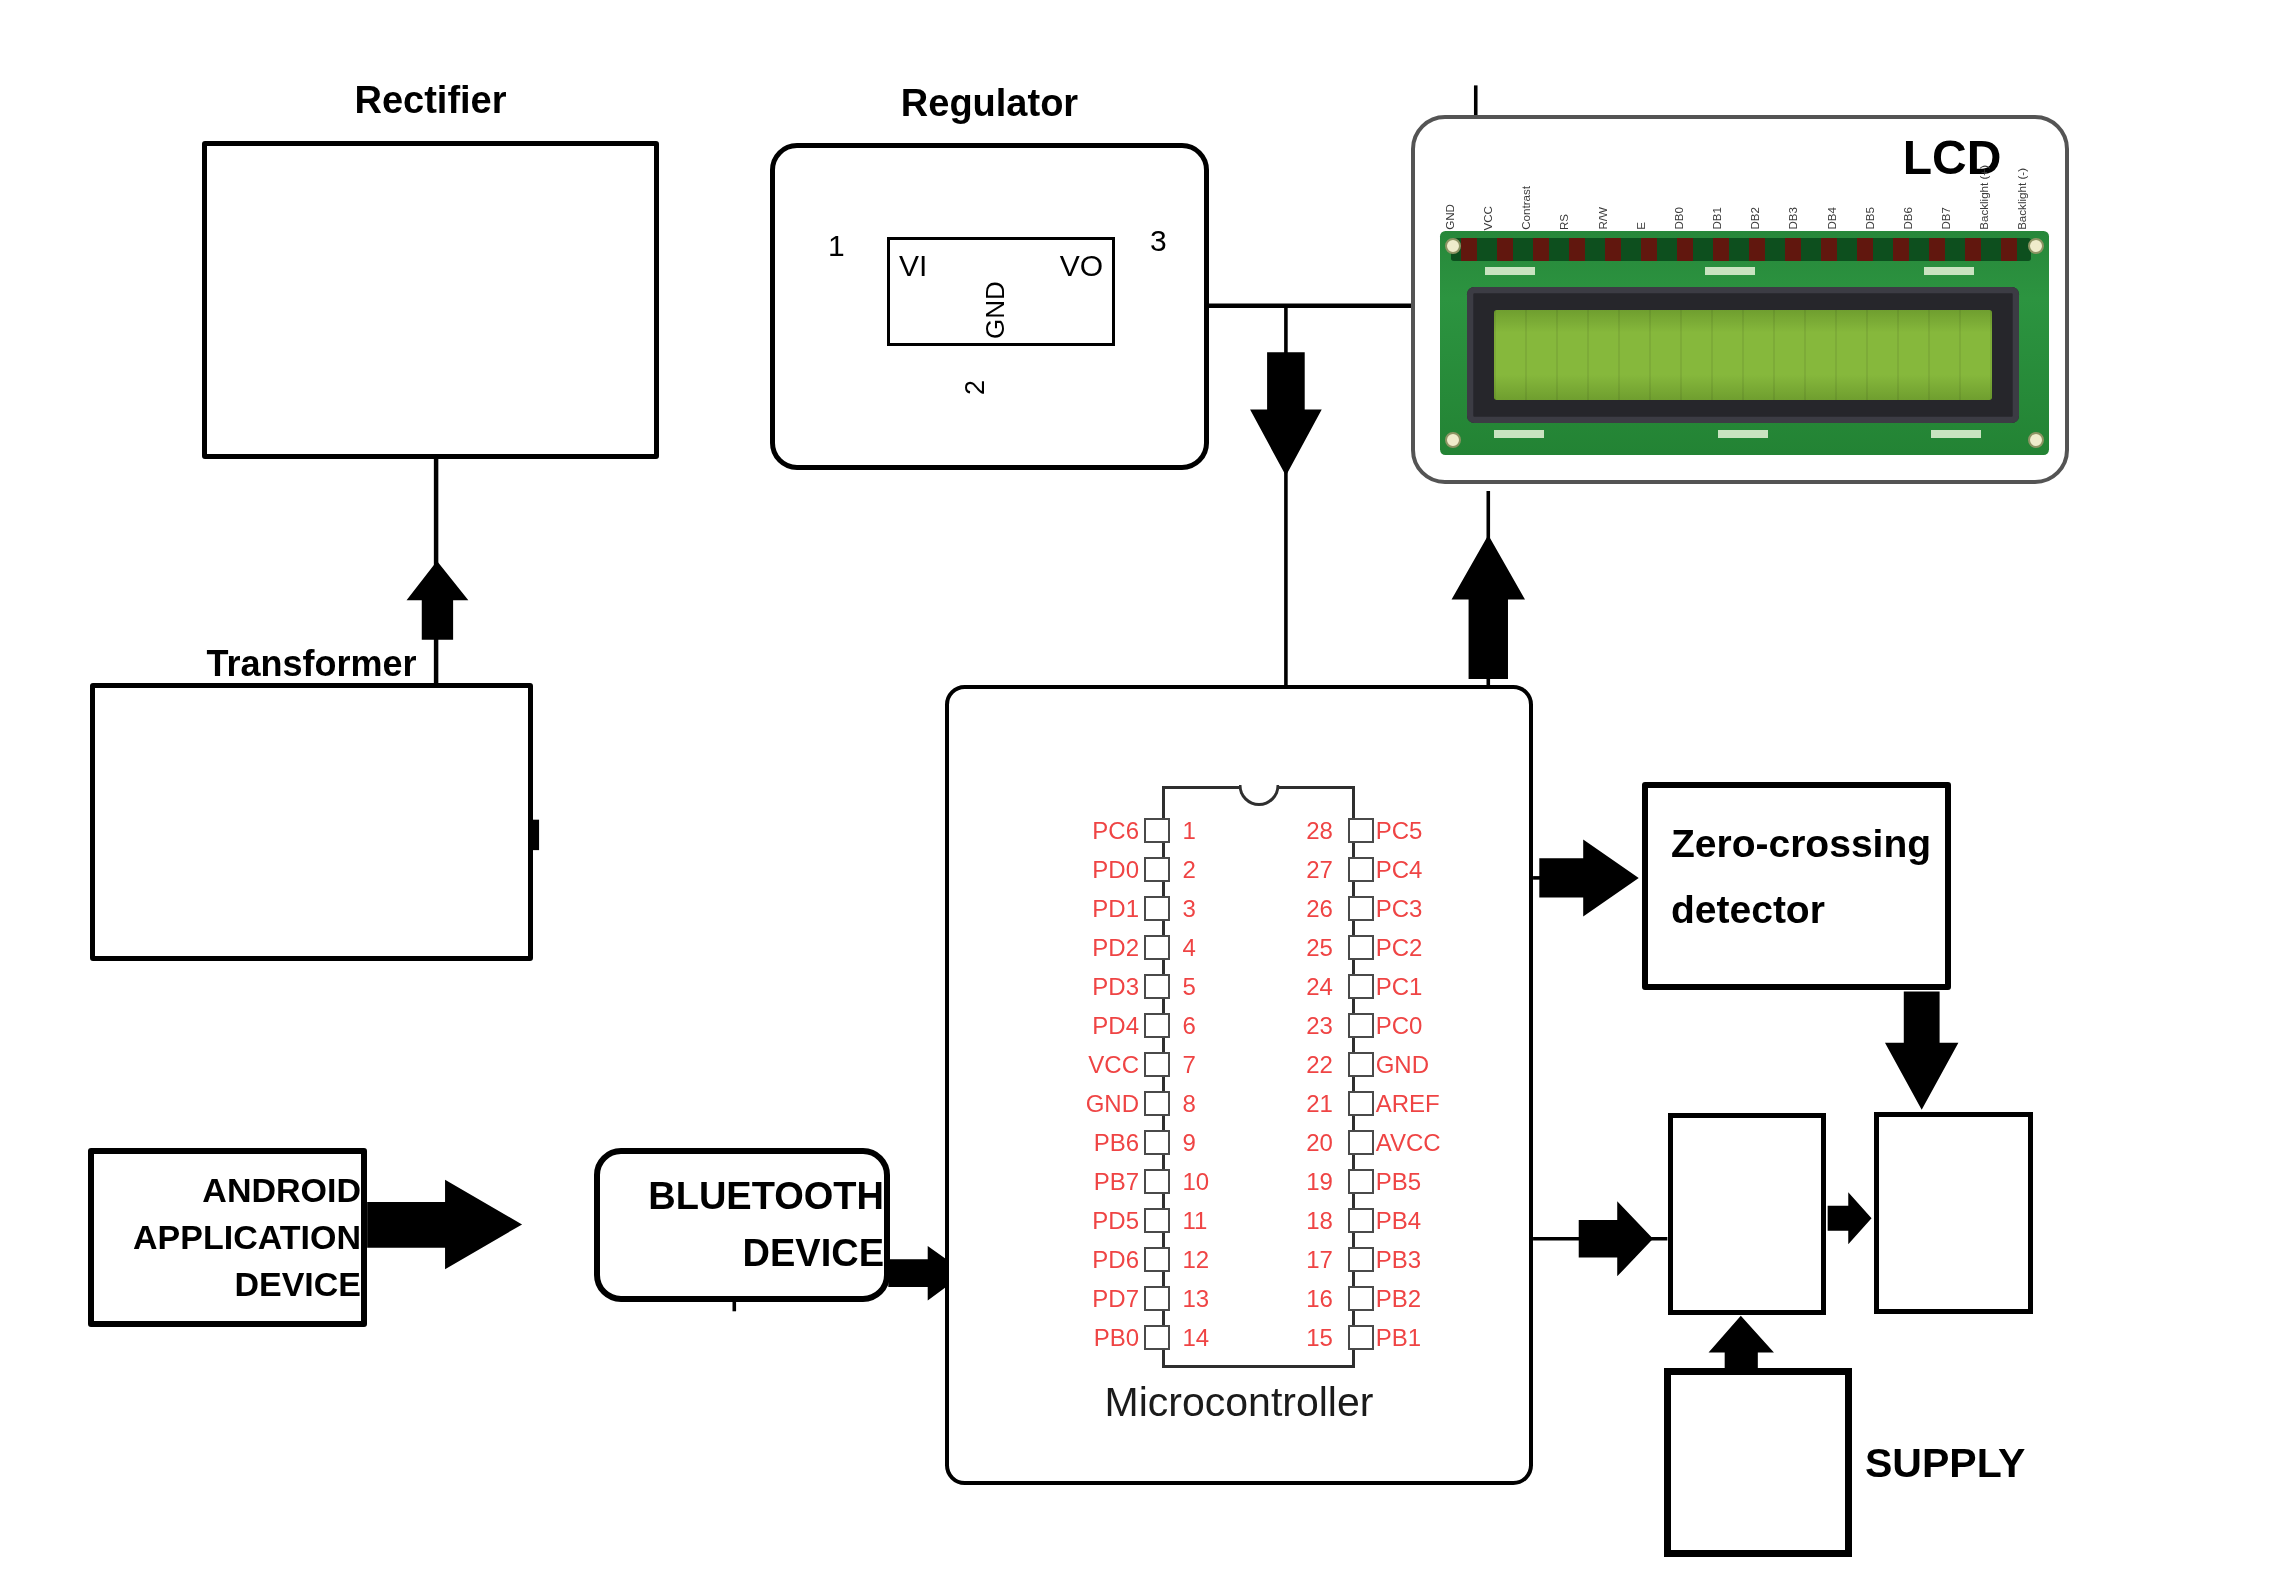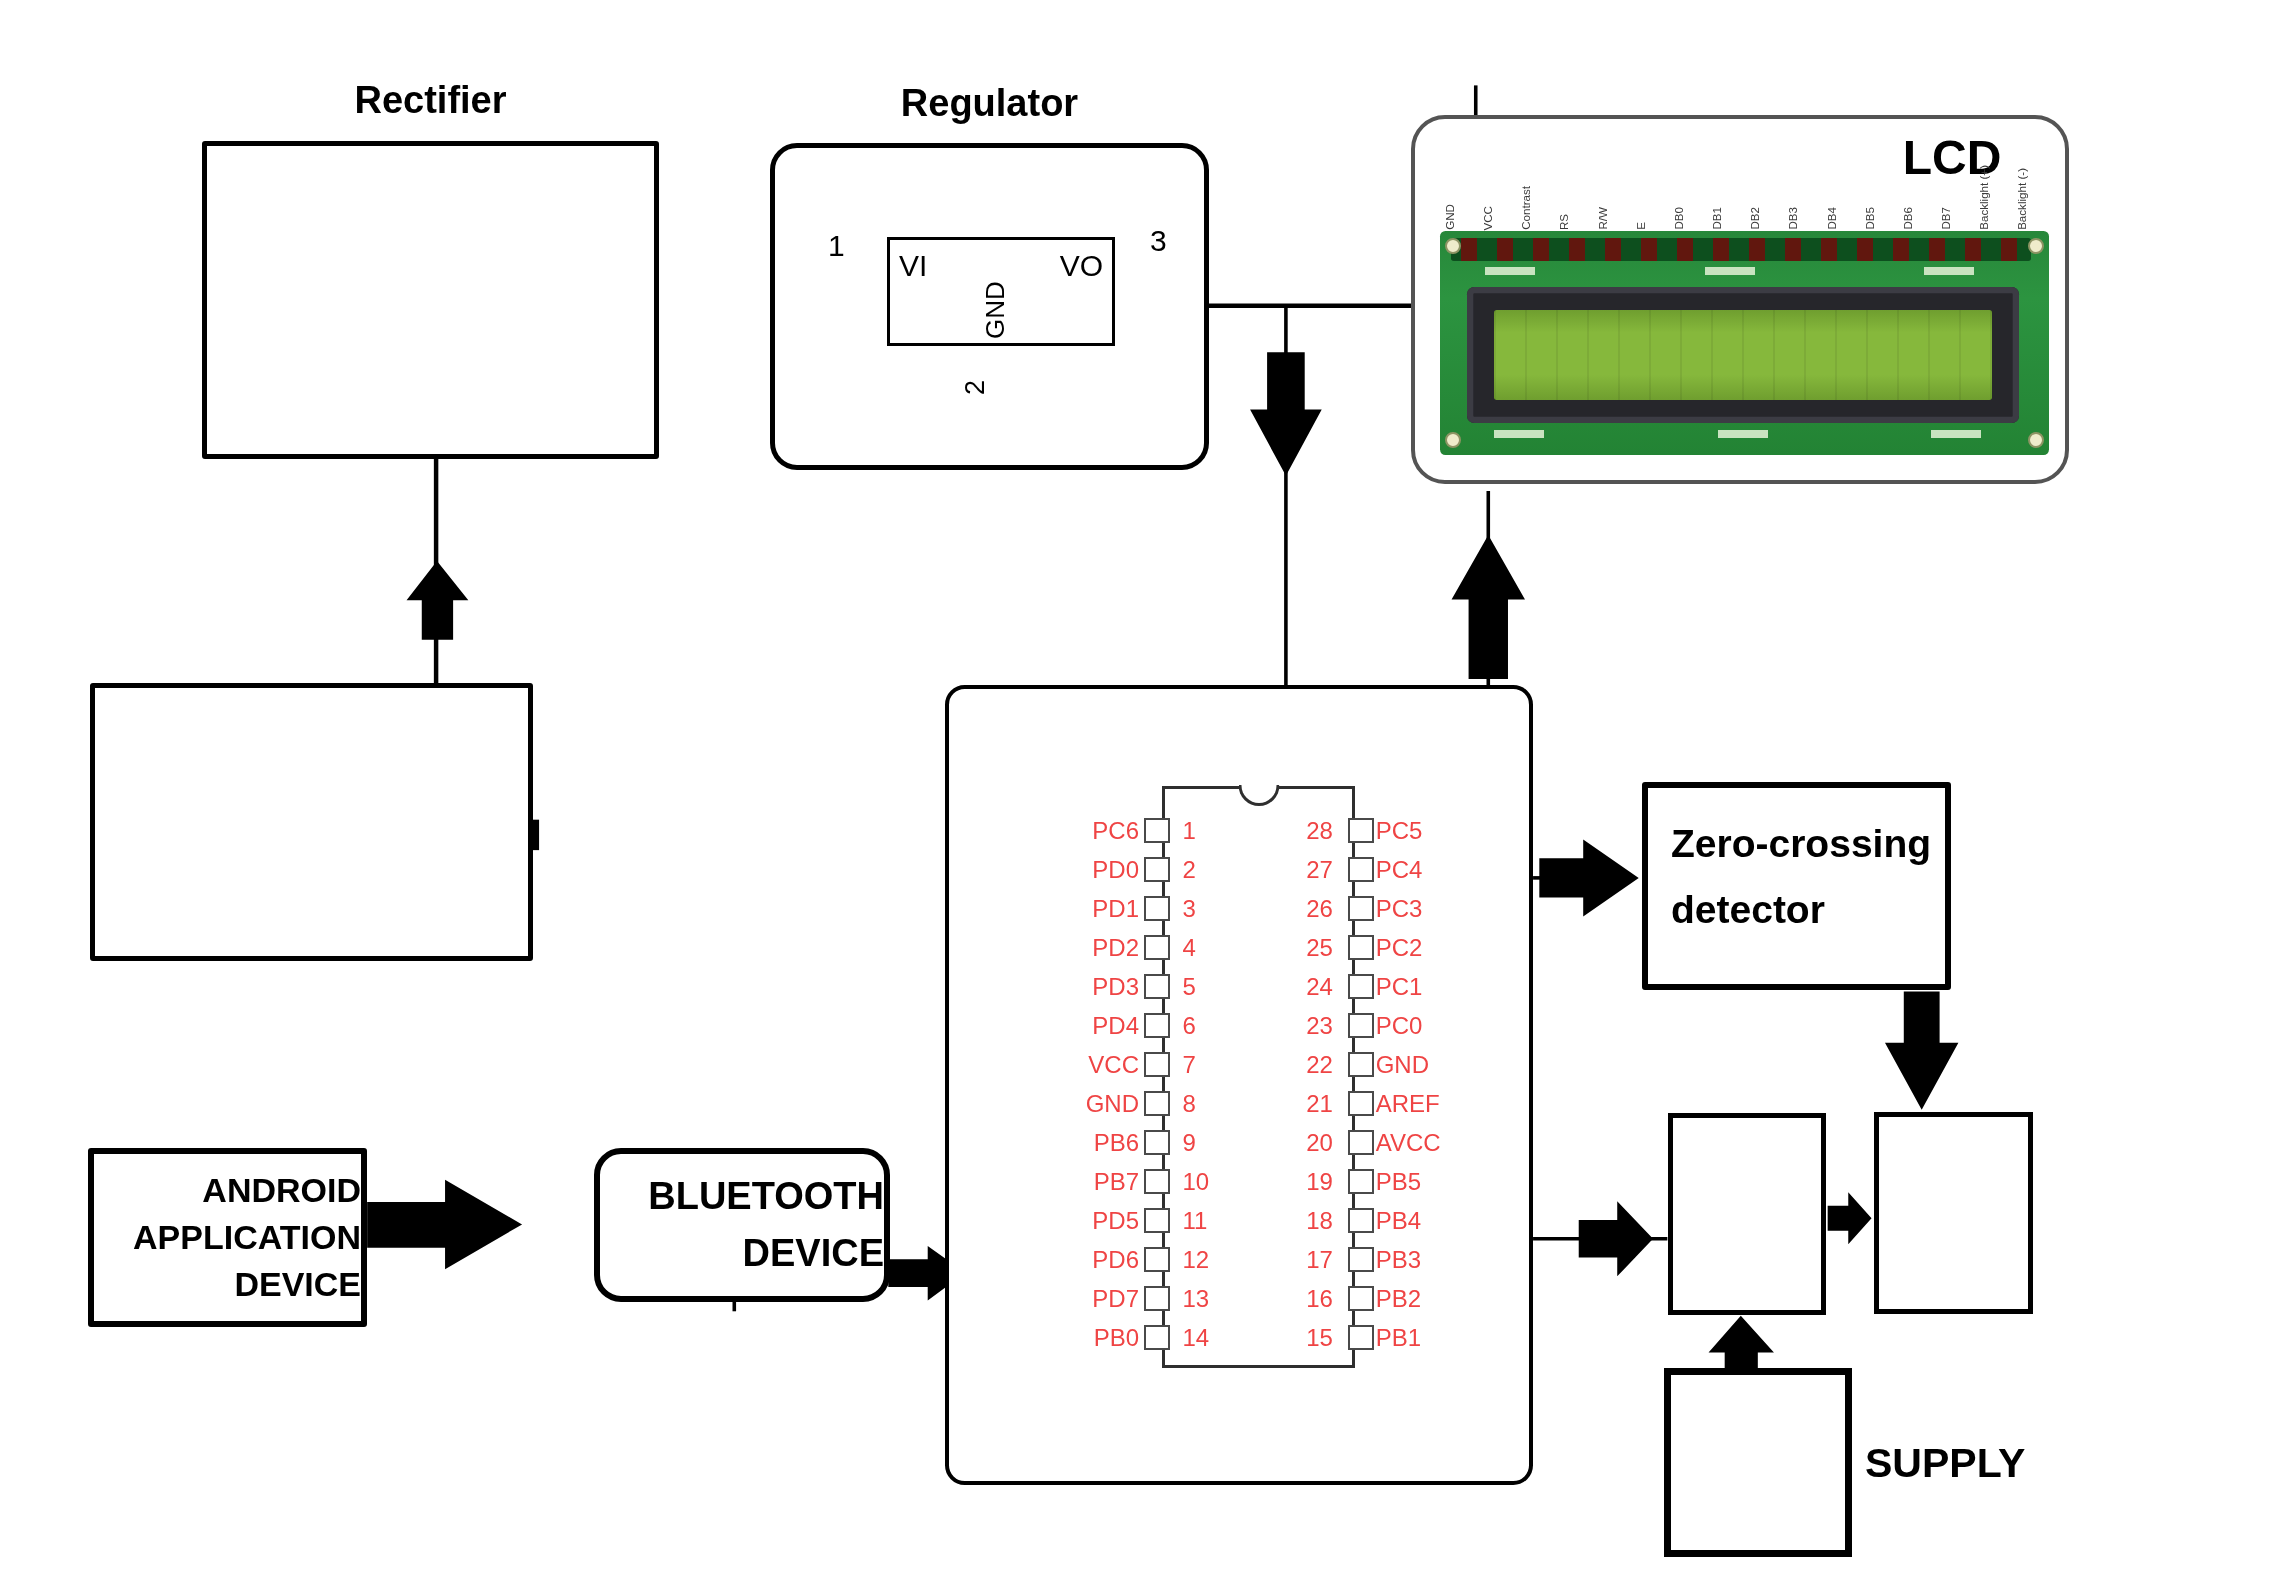--- a/index.html
+++ b/index.html
@@ -160,20 +160,21 @@
     <span>DB2</span>
     <span>DB3</span>
     <span>DB4</span>
     <span>DB5</span>
     <span>DB6</span>
     <span>DB7</span>
     <span>Backlight (+)</span>
     <span>Backlight (-)</span>
   </div>
 
+  <div class="blk-title" style="left:90px;top:643px;width:443px;font-size:36px;">Transformer</div>
   <div class="box" style="left:90px;top:683px;width:443px;height:278px;"></div>
 
   <div class="box" style="left:945px;top:685px;width:588px;height:800px;border-width:4.5px;border-radius:19.7px;"></div>
   <div class="chip">
     <div class="notch"></div>
   </div>
   <div class="mc-col" style="left:1046px;top:816px;width:233px;">
     <div class="mc-row">
         <span class="mc-lab">PC6</span>
         <span class="mc-pad"></span>
@@ -310,20 +311,21 @@
         <span class="mc-num r">16</span>
         <span class="mc-pad r"></span>
         <span class="mc-lab r">PB2</span>
       </div>
     <div class="mc-row">
         <span class="mc-num r">15</span>
         <span class="mc-pad r"></span>
         <span class="mc-lab r">PB1</span>
       </div>
   </div>
+  <div class="abs" style="left:945px;top:1379px;width:588px;text-align:center;font-size:41px;color:#1b1b1b;">Microcontroller</div>
 
   <div class="box" style="left:1642px;top:782px;width:309px;height:208px;border-width:6.3px;">
     <div style="padding:23px 0 0 23px;font-weight:bold;font-size:39px;line-height:66px;">
       <div>Zero-crossing</div>
       <div>detector</div>
     </div>
   </div>
 
   <div class="box ctr" style="left:88px;top:1148px;width:279px;height:179px;border-width:6.3px;font-weight:bold;font-size:34px;line-height:47px;">
     <div>ANDROID</div>

